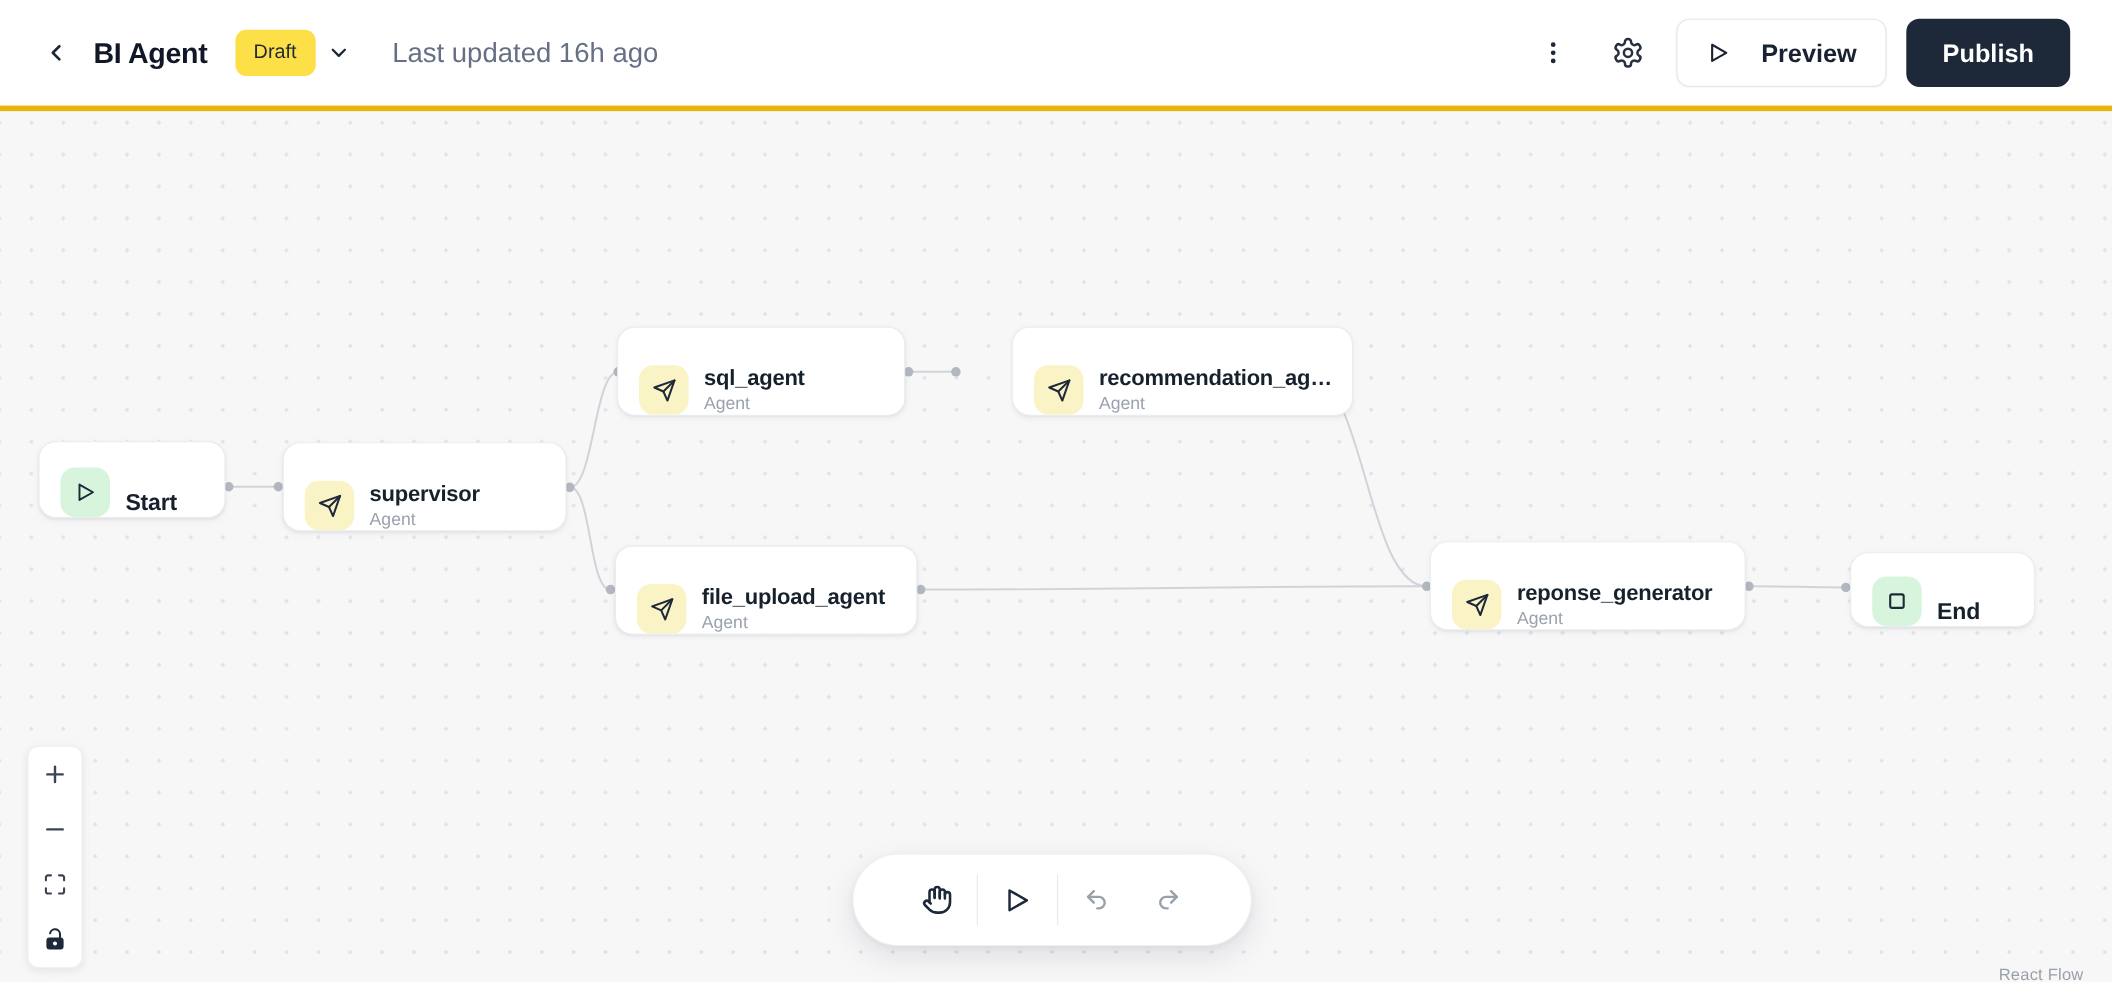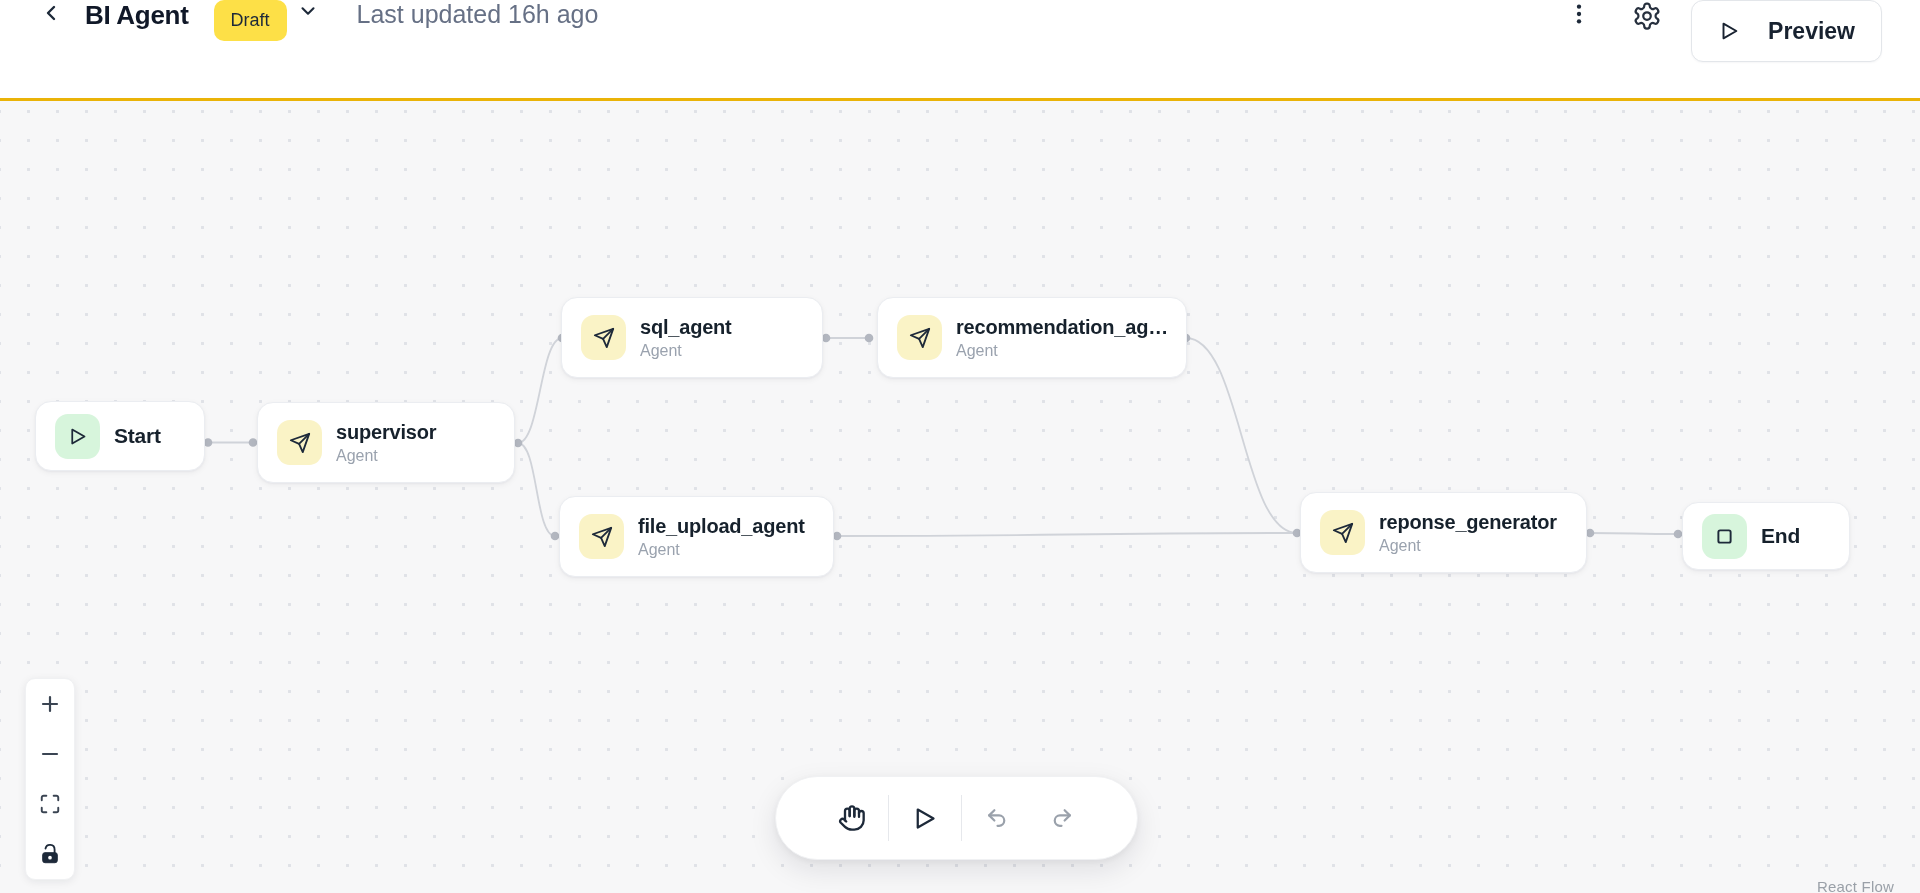--- a/index.html
+++ b/index.html
@@ -2,22 +2,22 @@
 <html><head>
 <meta charset="utf-8">
 <style>
   * { margin:0; padding:0; box-sizing:border-box; }
   html,body { width:1920px; height:893px; overflow:hidden; background:#fff;
               font-family:"Liberation Sans", sans-serif; }
   .app { position:relative; width:1920px; height:893px; overflow:hidden; }
 
   
   .topbar { position:absolute; top:0; left:0; width:1920px; height:101px;
-            background:#ffffff; border-bottom:3px solid #eab308; z-index:10;
-            display:flex; align-items:flex-start; padding:0 38px; }
+            background:#ffffff; border-bottom:5px solid #eab308; z-index:10;
+            display:flex; align-items:center; padding:0 38px; }
   .icon-btn { background:none; border:none; cursor:pointer; display:flex;
               align-items:center; justify-content:center; color:#1d2939; padding:0; }
   .back-btn { width:26px; height:26px; }
   .page-title { font-size:26px; font-weight:700; color:#101828; letter-spacing:-0.3px; margin-left:21px; }
   .status-badge { margin-left:25px; background:#fde047; color:#1d2939; font-size:18px;
                   padding:8px 17px; border-radius:10px; line-height:1.4; cursor:pointer; border:none;
                   font-family:"Liberation Sans", sans-serif; }
   .status-chevron { margin-left:10px; width:22px; height:22px; }
   .last-updated { margin-left:38px; font-size:25px; color:#667085; }
   .spacer { flex:1; }
@@ -34,21 +34,21 @@
   
   .canvas { position:absolute; inset:0; background-color:#f7f7f8;
             background-image:radial-gradient(circle, #e0e2e7 1.4px, transparent 1.6px);
             background-size:29px 29px; background-position:14px 10px; z-index:1; }
   .edge-layer { position:absolute; left:0; top:0; z-index:2; }
   .edge { fill:none; stroke:#d0d3d9; stroke-width:1.8px; }
   .handle-dot { fill:#b3b7c0; }
 
   
   .node { position:absolute; background:#ffffff; border:1px solid #ebedf1; border-radius:16px;
-          display:flex; align-items:center; padding-left:19px; gap:14px; z-index:3; cursor:pointer;
+          display:flex; align-items:flex-end; padding-left:19px; gap:14px; z-index:3; cursor:pointer;
           box-shadow:0 2px 6px rgba(16,24,40,.05), 0 1px 2px rgba(16,24,40,.04); }
   .nicon { width:45px; height:45px; border-radius:13px; display:flex; align-items:center;
            justify-content:center; color:#1d2939; flex:0 0 auto; }
   .nicon.green  { background:#d7f5dc; }
   .nicon.yellow { background:#faf3c6; }
   .ntext { display:flex; flex-direction:column; gap:3px; min-width:0; }
   .ntitle { font-size:20px; font-weight:700; color:#16212c; letter-spacing:-0.2px; white-space:nowrap; }
   .nsub   { font-size:16px; color:#9aa2ae; }
   .node.terminal .ntitle { font-size:21px; }
 
@@ -133,21 +133,21 @@
             <path d="M22 2 11 13"></path>
             <path d="M22 2 15 22 11 13 2 9 22 2z"></path>
           </svg>
       </span>
       <span class="ntext">
         <span class="ntitle">sql_agent</span>
         <span class="nsub">Agent</span>
       </span>
     </div>
 
-    <div class="node agent" style="left:877px;top:297px;width:310px;height:81px">
+    <div class="node agent" style="left:920px;top:297px;width:310px;height:81px">
       <span class="nicon yellow">
         <svg width="22" height="22" viewBox="0 0 24 24" fill="none" stroke="currentColor" stroke-width="2" stroke-linejoin="round" stroke-linecap="round">
             <path d="M22 2 11 13"></path>
             <path d="M22 2 15 22 11 13 2 9 22 2z"></path>
           </svg>
       </span>
       <span class="ntext">
         <span class="ntitle">recommendation_ag…</span>
         <span class="nsub">Agent</span>
       </span>
@@ -222,20 +222,21 @@
         <path d="M12.22 2h-.44a2 2 0 0 0-2 2v.18a2 2 0 0 1-1 1.73l-.43.25a2 2 0 0 1-2 0l-.15-.08a2 2 0 0 0-2.73.73l-.22.38a2 2 0 0 0 .73 2.73l.15.1a2 2 0 0 1 1 1.72v.51a2 2 0 0 1-1 1.74l-.15.09a2 2 0 0 0-.73 2.73l.22.38a2 2 0 0 0 2.73.73l.15-.08a2 2 0 0 1 2 0l.43.25a2 2 0 0 1 1 1.73V20a2 2 0 0 0 2 2h.44a2 2 0 0 0 2-2v-.18a2 2 0 0 1 1-1.73l.43-.25a2 2 0 0 1 2 0l.15.08a2 2 0 0 0 2.73-.73l.22-.39a2 2 0 0 0-.73-2.73l-.15-.08a2 2 0 0 1-1-1.74v-.5a2 2 0 0 1 1-1.74l.15-.09a2 2 0 0 0 .73-2.73l-.22-.38a2 2 0 0 0-2.73-.73l-.15.08a2 2 0 0 1-2 0l-.43-.25a2 2 0 0 1-1-1.73V4a2 2 0 0 0-2-2z"></path>
         <circle cx="12" cy="12" r="3"></circle>
       </svg>
     </button>
     <button class="preview-btn">
       <svg width="22" height="22" viewBox="0 0 24 24" fill="none" stroke="currentColor" stroke-width="2.1" stroke-linejoin="round" stroke-linecap="round">
           <polygon points="6 4 20 12 6 20 6 4"></polygon>
         </svg>
       <span>Preview</span>
     </button>
+    <button class="publish-btn">Publish</button>
   </header>
 
   <div class="zoom-controls">
     <button class="zc-btn">
       <svg width="24" height="24" viewBox="0 0 24 24" fill="none" stroke="currentColor" stroke-width="2.2" stroke-linecap="round">
           <path d="M12 5v14M5 12h14"></path>
         </svg>
     </button>
     <button class="zc-btn">
       <svg width="24" height="24" viewBox="0 0 24 24" fill="none" stroke="currentColor" stroke-width="2.2" stroke-linecap="round">

